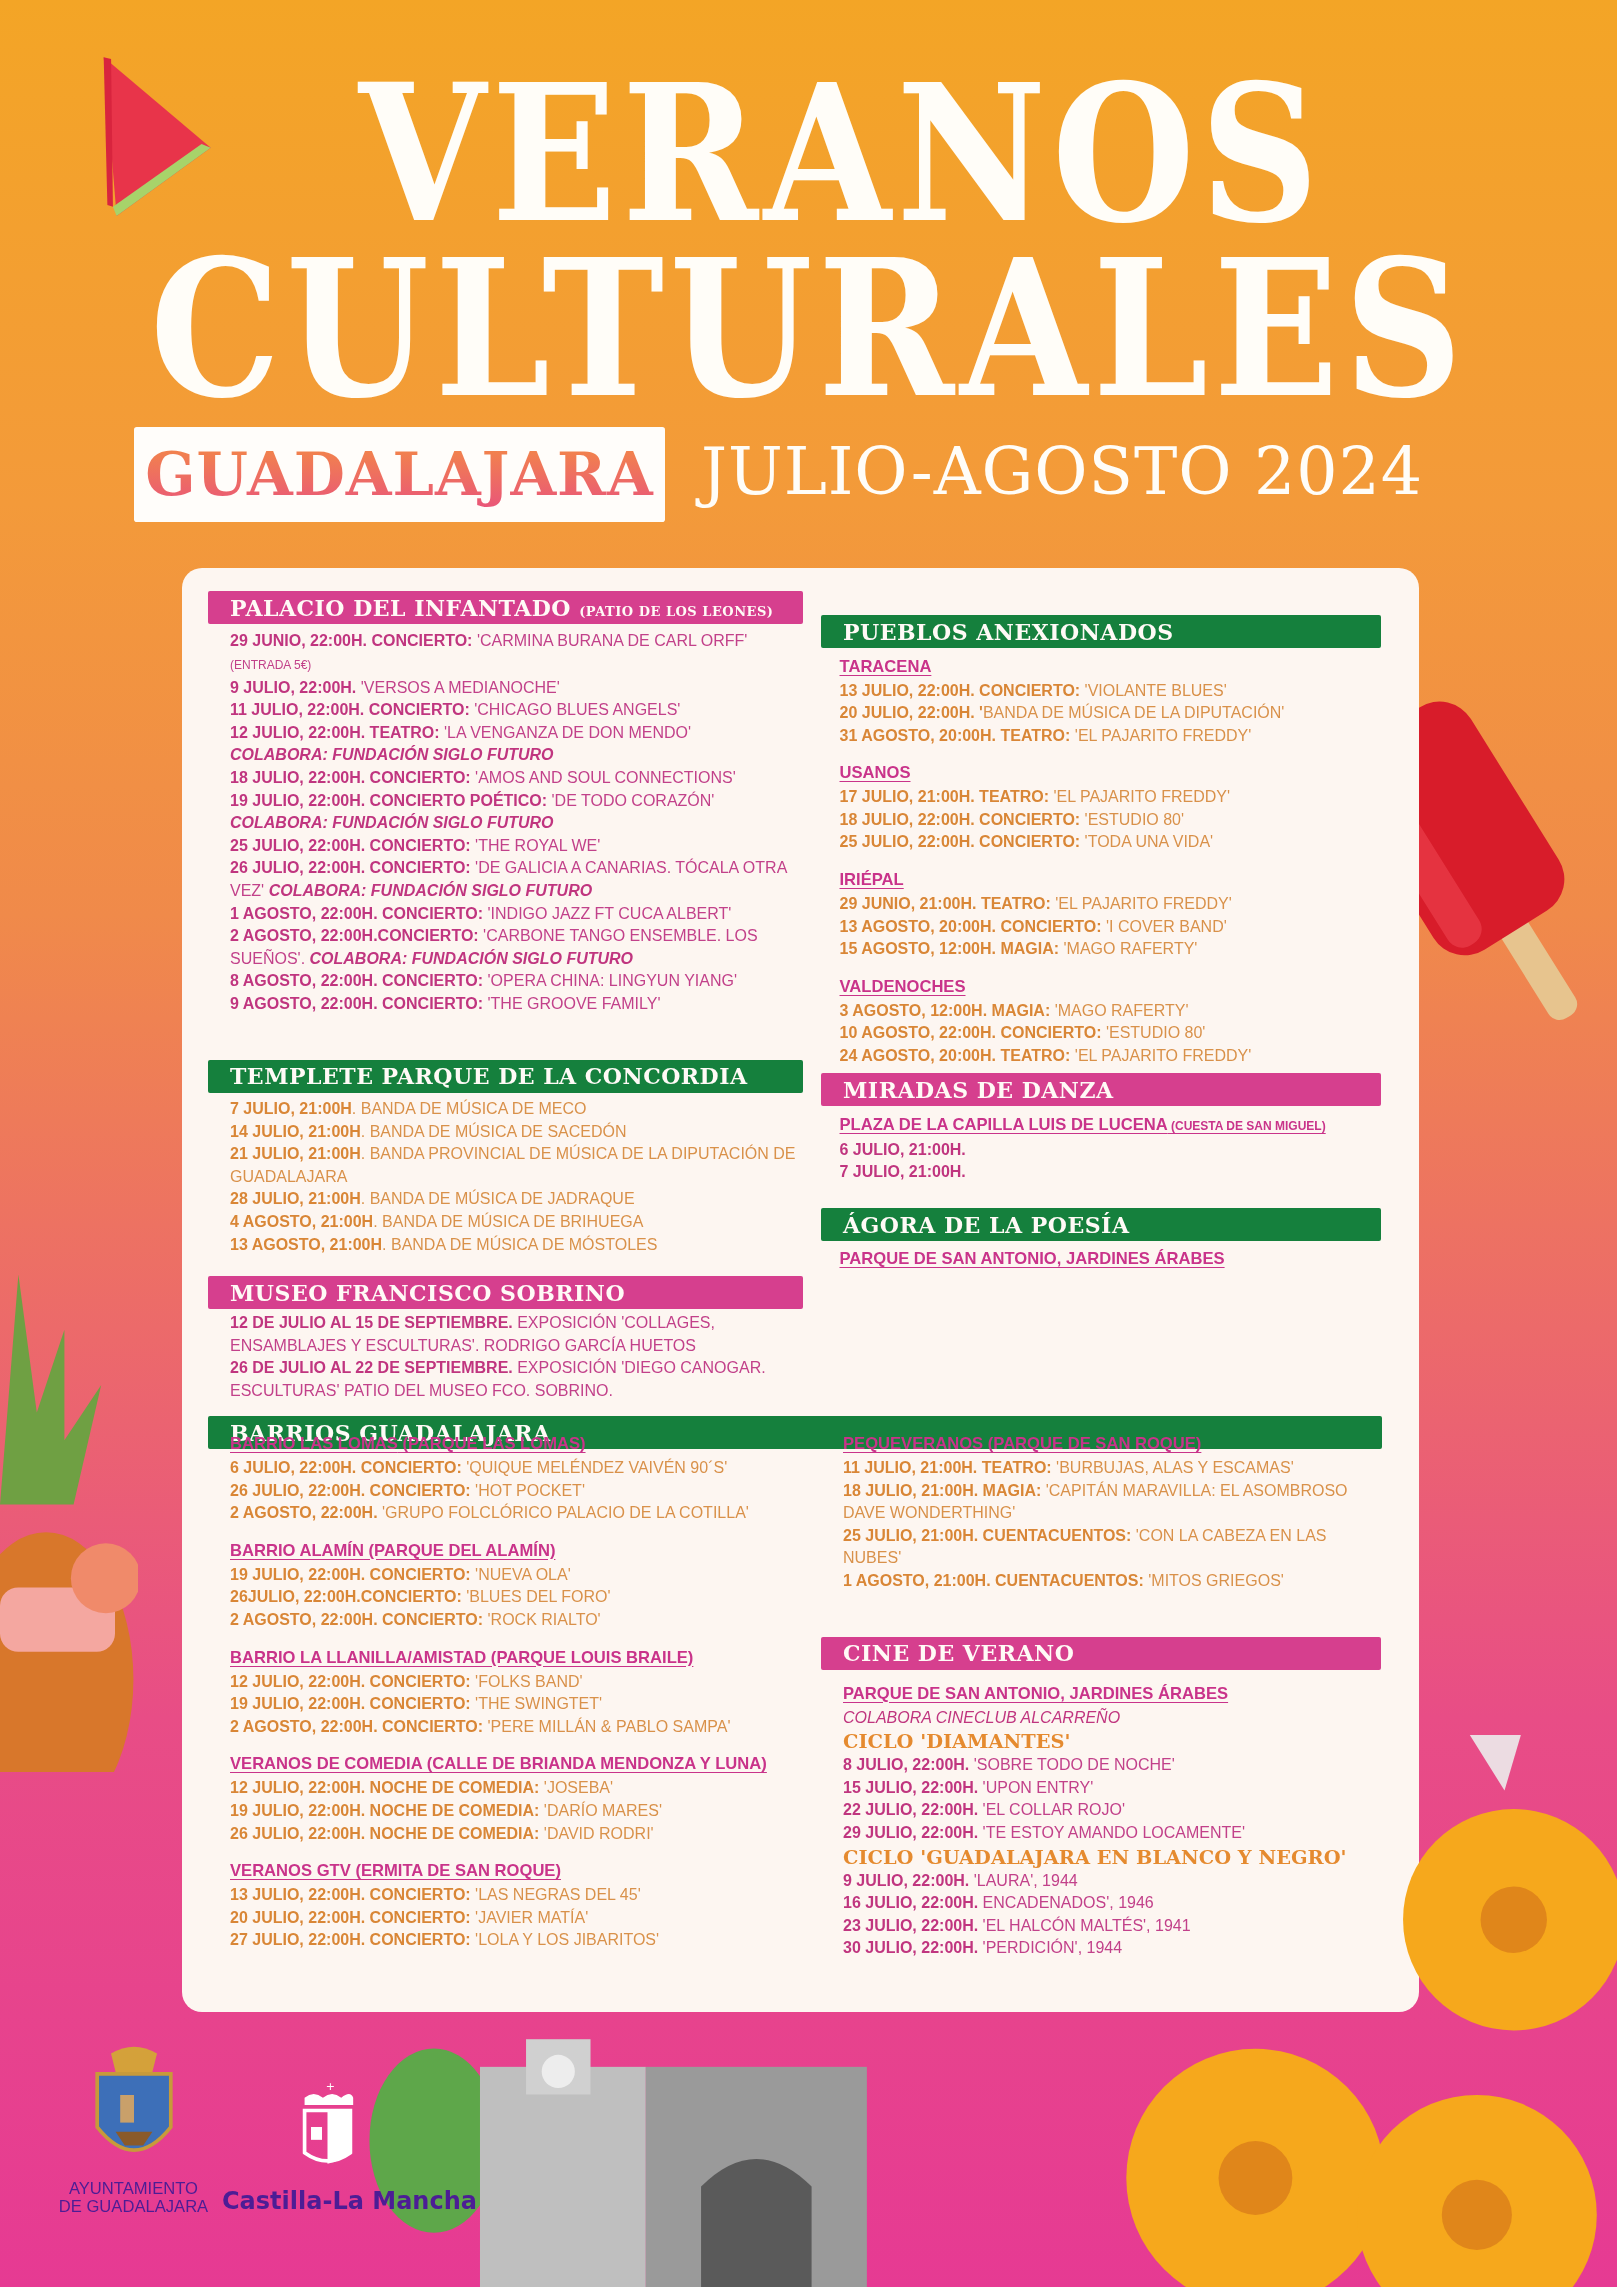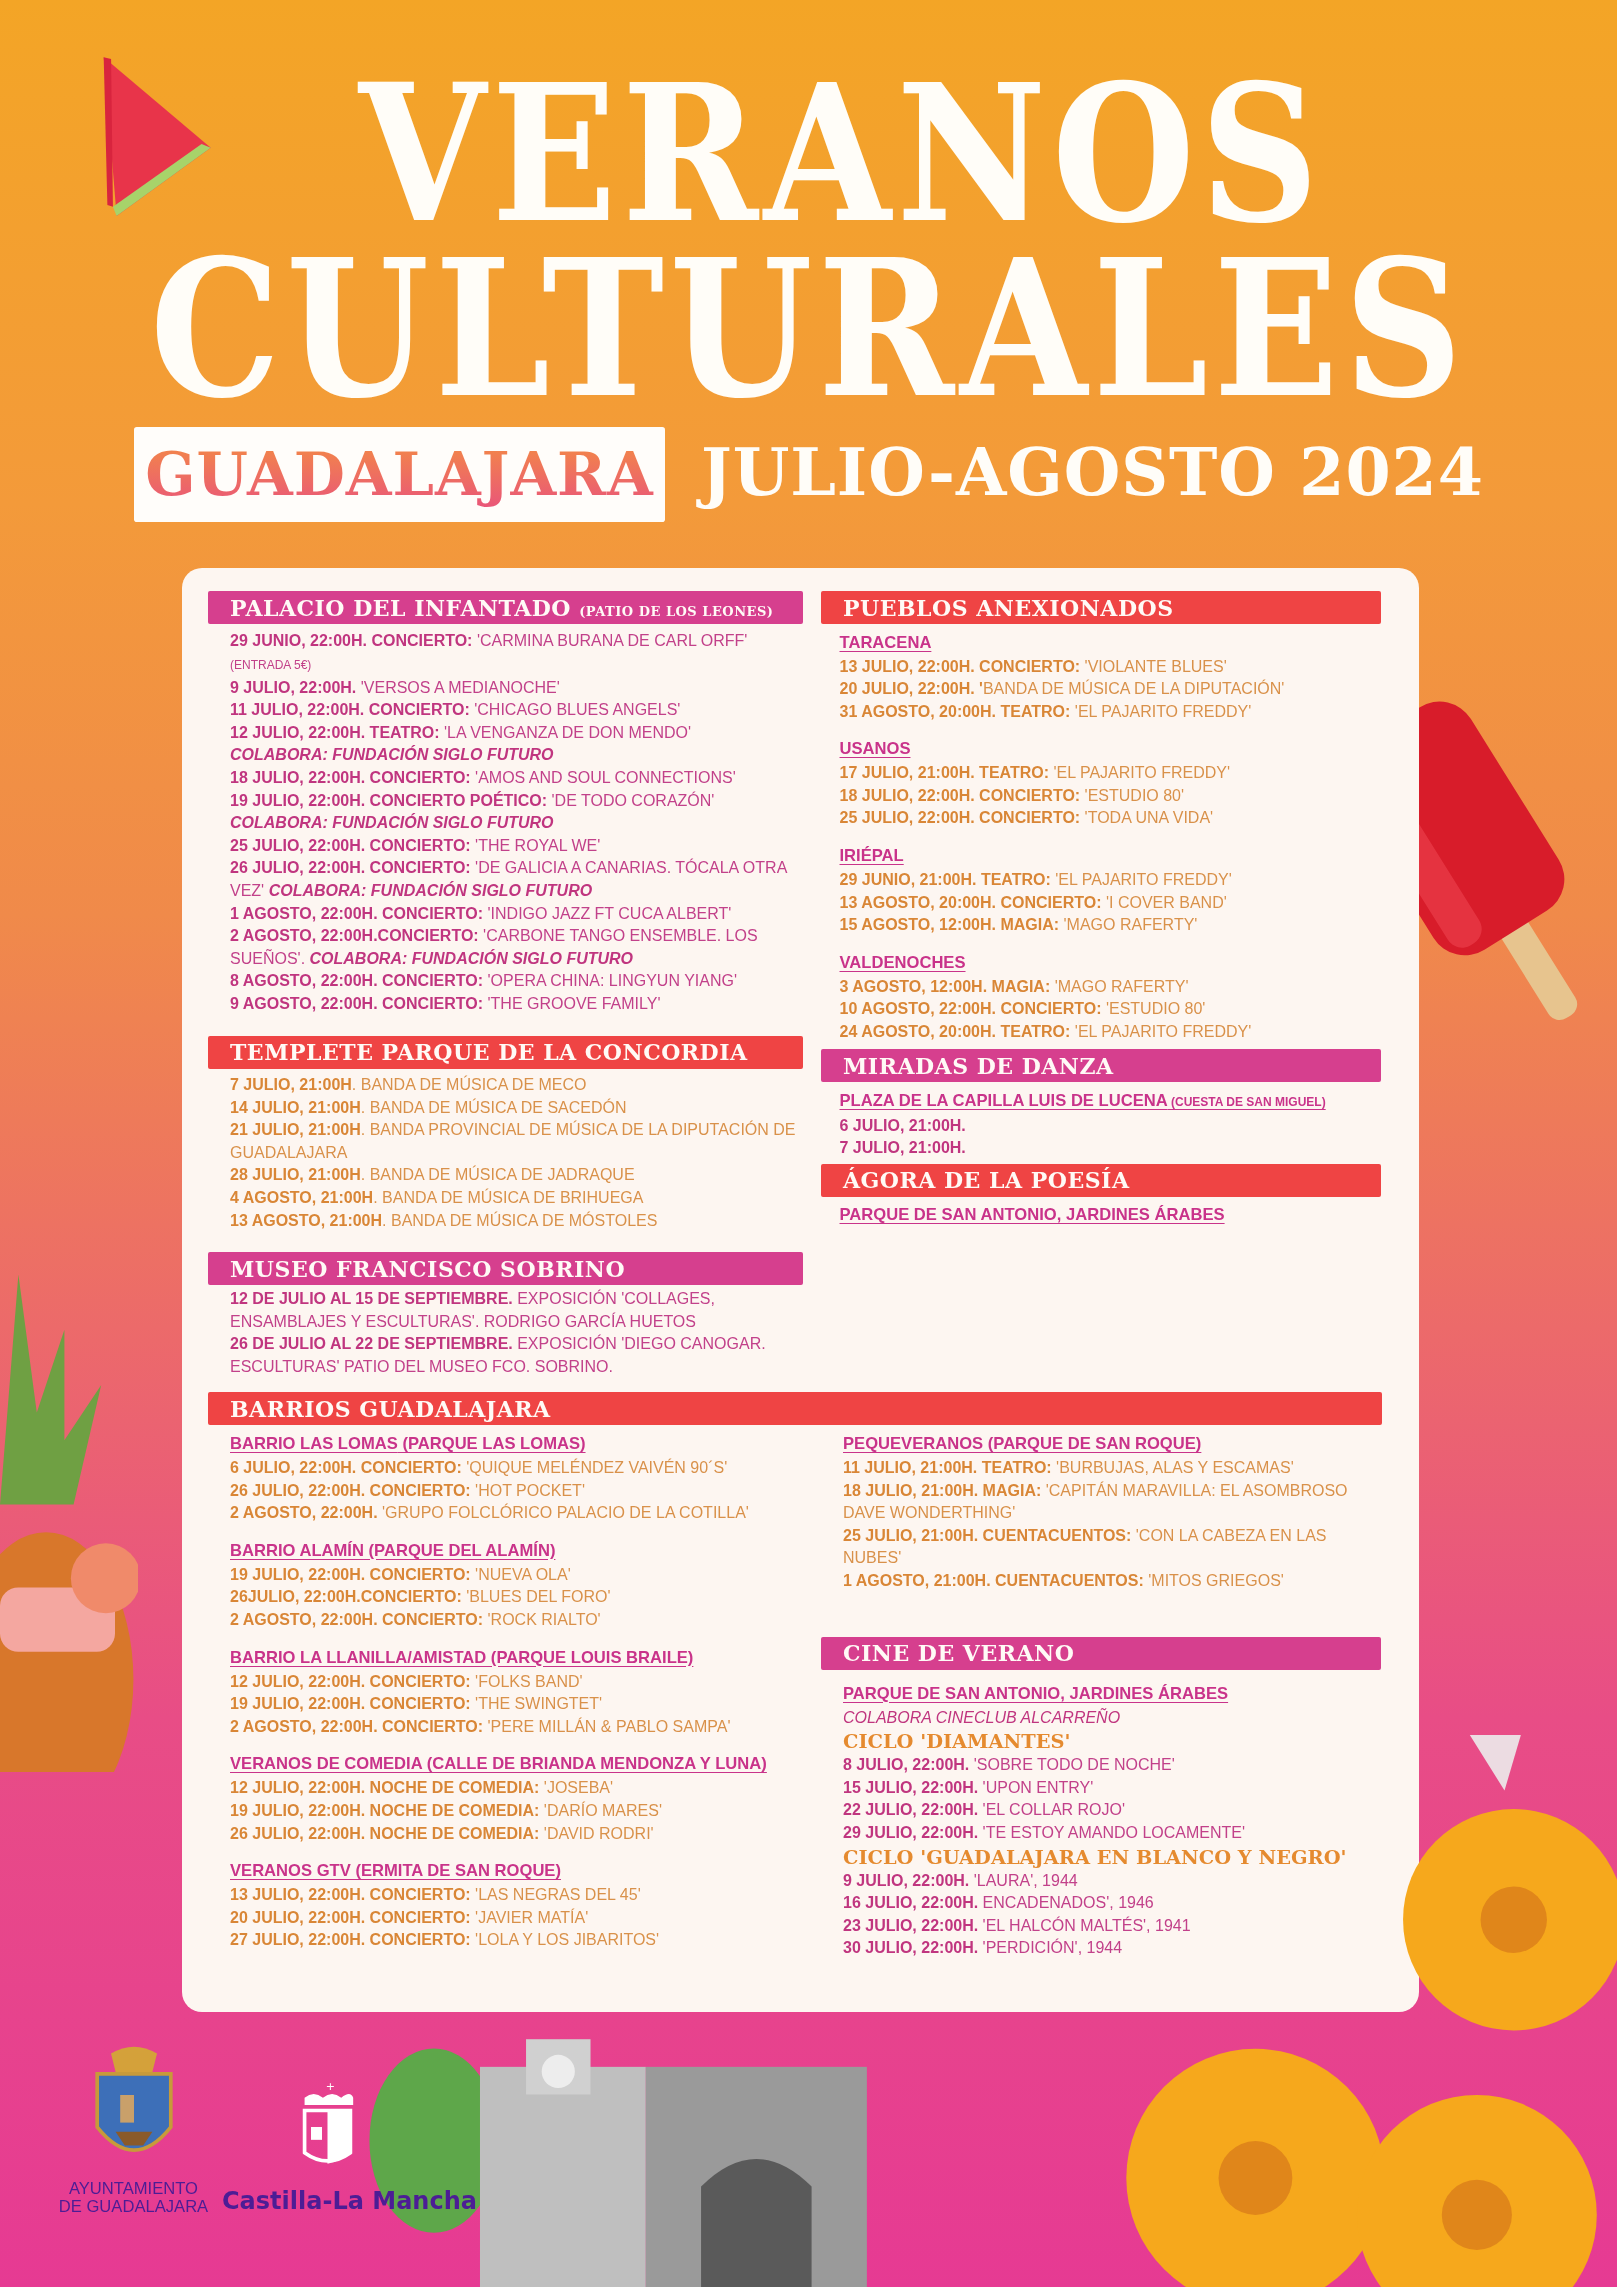--- a/index.html
+++ b/index.html
@@ -23,37 +23,37 @@
     display: flex; align-items: center; justify-content: center;
   }
   .city-text {
     font-family: "DejaVu Serif", serif; font-weight: 900; font-size: 59px;
     background: linear-gradient(180deg, #f38a45, #e9557a);
     -webkit-background-clip: text; background-clip: text; color: transparent;
     letter-spacing: 0.9px;
   }
   .dates {
     position: absolute; left: 701px; top: 434px; color: #fffdf8;
-    font-family: "DejaVu Serif", serif; font-weight: 700; font-size: 65px; letter-spacing: 0.9px;
+    font-family: "DejaVu Serif", serif; font-weight: 400; font-size: 65px; letter-spacing: 0.9px;
   }
   .card {
     position: absolute; left: 182px; top: 568px; width: 1237px; height: 1444px;
     background: #fdf6f1; border-radius: 20px;
   }
   .col { position: absolute; }
   .colL { left: 208px; top: 591px; width: 595px; }
   .colR { left: 821px; top: 591px; width: 560px; }
   .band {
     height: 33px; border-radius: 2px; color: #fffaf6;
     font-family: "DejaVu Serif", serif; font-weight: 900; font-size: 22px;
     padding: 3.7px 22px; letter-spacing: 0.5px; white-space: nowrap; overflow: hidden;
   }
   .band small { font-size: 13px; }
   .pink { background: #d63f8e; }
-  .orange { background: #ef4444; }
+  .orange { background: #15803d; margin-top: 24px; }
   .sec-body { padding: 5.5px 0 0 22px; }
   .colR .sec-body { padding-left: 18.5px; }
   .line { font-size: 16px; line-height: 22.6px; }
   .line b { font-weight: 700; }
   .line .desc { font-weight: 400; }
   .line i { font-style: italic; font-weight: 700; }
   .line .note { font-size: 12px; }
   .c-pink { color: #c0357f; }
   .c-orange { color: #d98636; }
   .c-orange .desc { color: #d9914a; }

